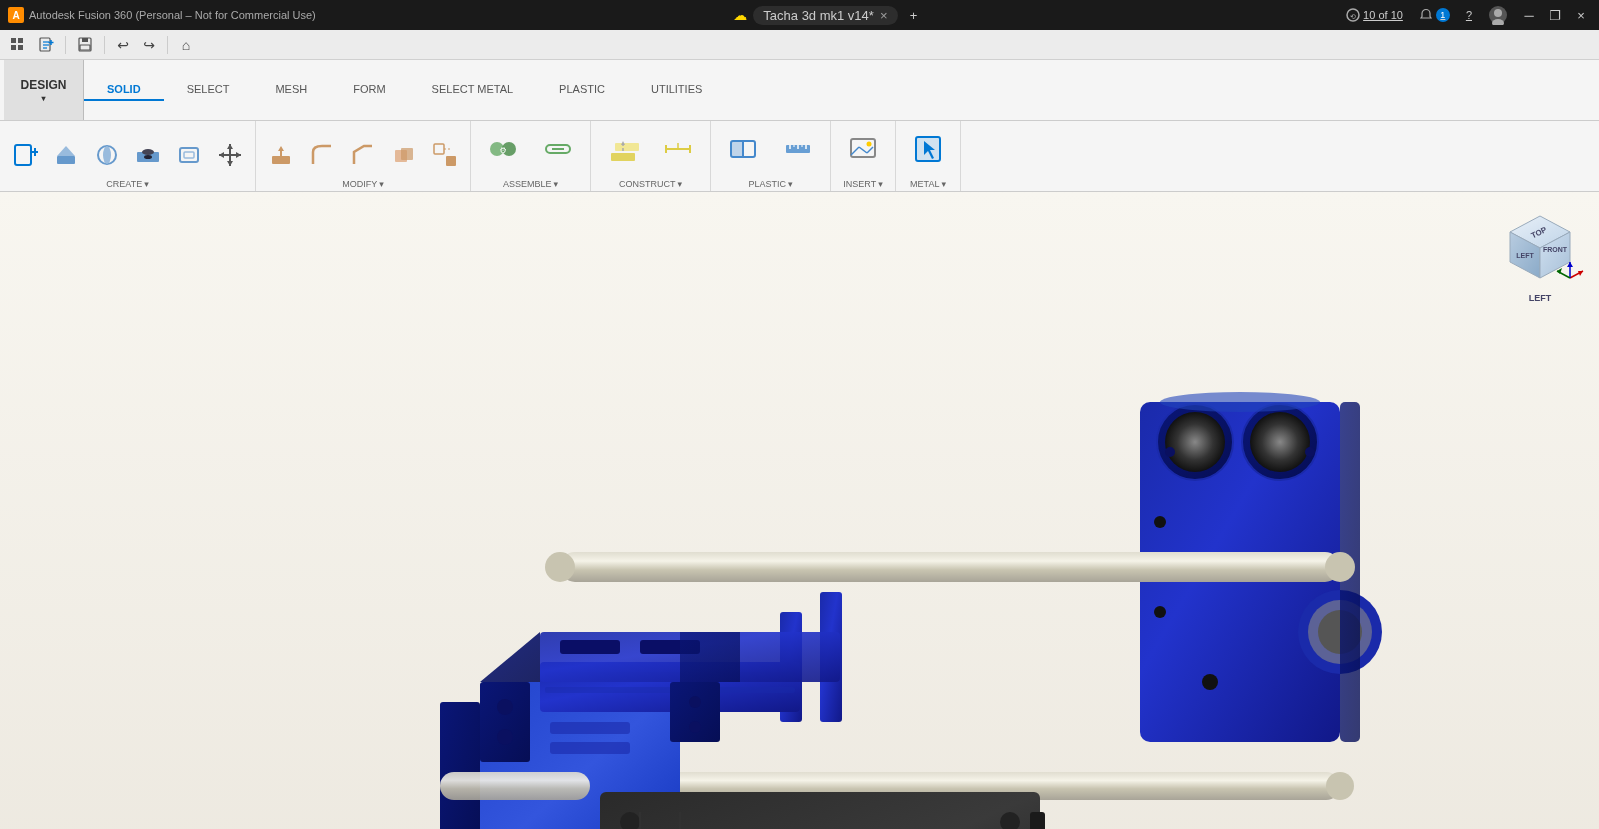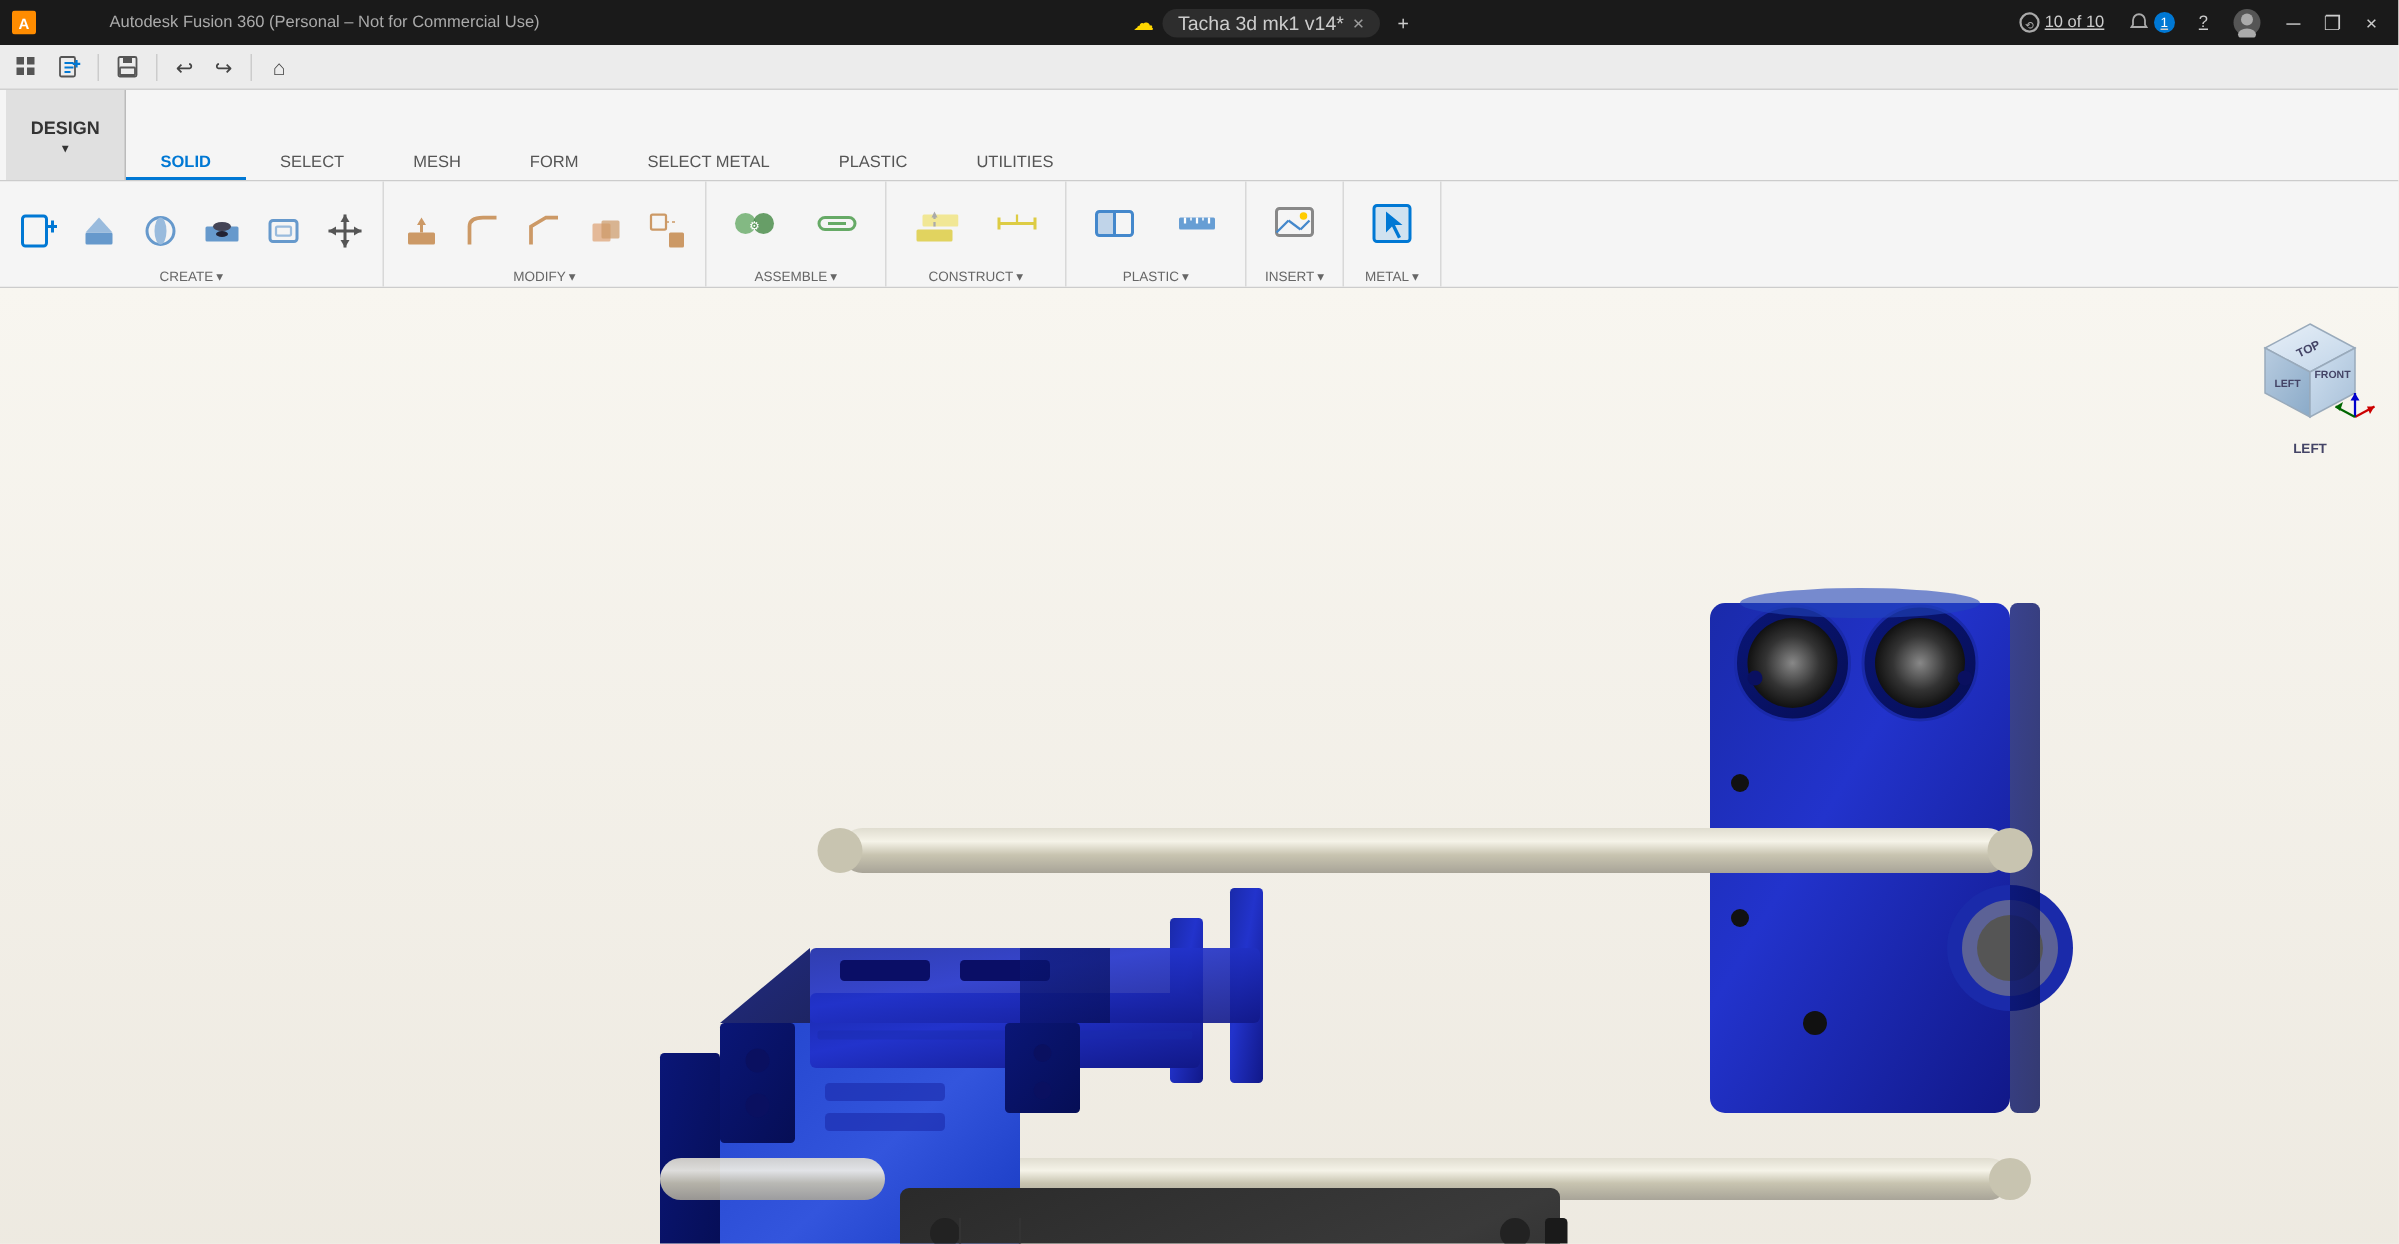--- a/index.html
+++ b/index.html
@@ -73,21 +73,21 @@
       display: flex; flex-direction: column;
       align-items: center; justify-content: center;
       padding: 0 14px; cursor: pointer; min-width: 80px;
       font-size: 12px; font-weight: 600; color: #333;
     }
     .dropdown-arrow { font-size: 8px; margin-top: 2px; }
 
     
     #tab-bar {
       display: flex;
-      align-items: flex-end;
+      align-items: center;
       background: #f5f5f5;
       padding: 0 0 0 4px;
       border-bottom: 1px solid #ccc;
     }
     .tab-item {
       padding: 4px 23px;
       background: transparent;
       border: none; border-bottom: 2px solid transparent;
       cursor: pointer; font-size: 11px; color: #555;
       white-space: nowrap;
@@ -166,21 +166,21 @@
       display: flex; align-items: center; gap: 3px;
       font-size: 11px; color: #ccc; cursor: pointer; padding: 2px 5px; text-decoration: underline;
     }
     .notification-badge {
       background: #0078d4; color: white;
       border-radius: 50%; width: 14px; height: 14px;
       font-size: 9px; display: flex; align-items: center; justify-content: center;
     }
 
     
-    #app-title-text { font-size: 11px; color: #aaa; margin-left: 44px; }
+    #app-title-text { font-size: 11px; color: #aaa; }
 
     .cloud-icon { color: #ffd700; font-size: 14px; }
   </style>
 </head>
 <body>
 
 <div id="title-bar">
   <div id="title-bar-left">
     <div style="display:flex;align-items:center;gap:5px;">
       <svg width="16" height="16" viewBox="0 0 16 16">

